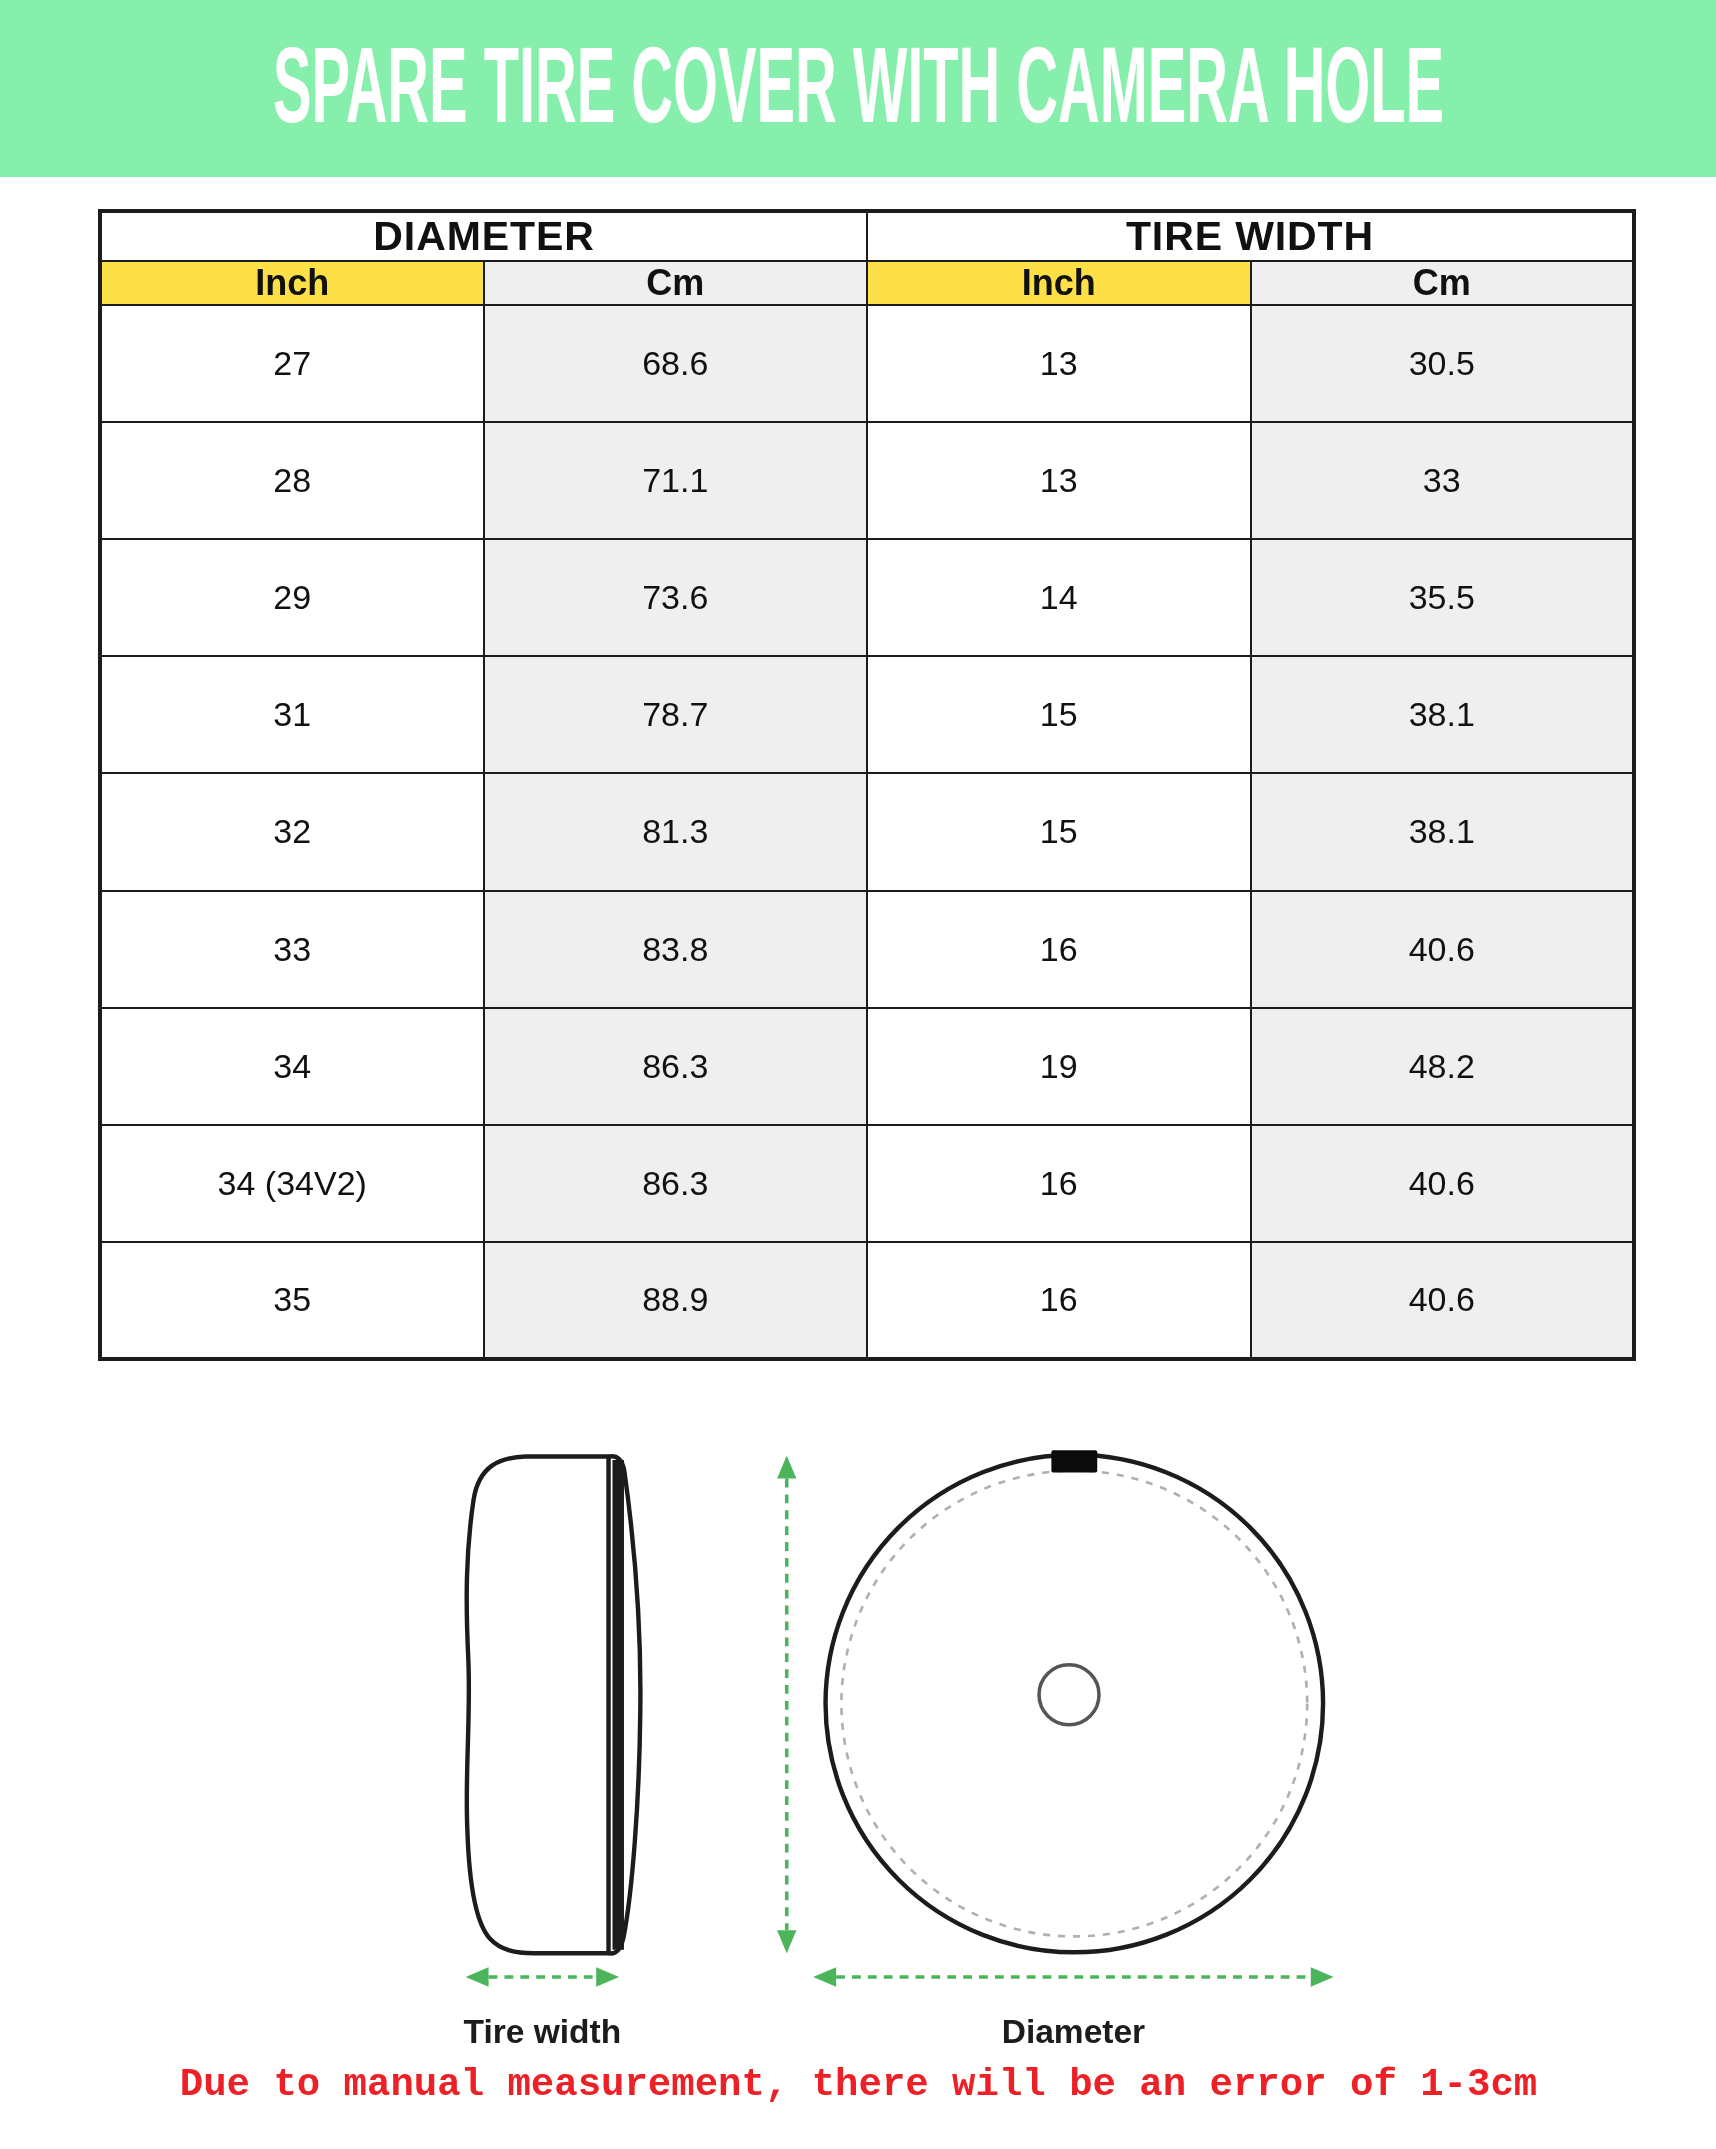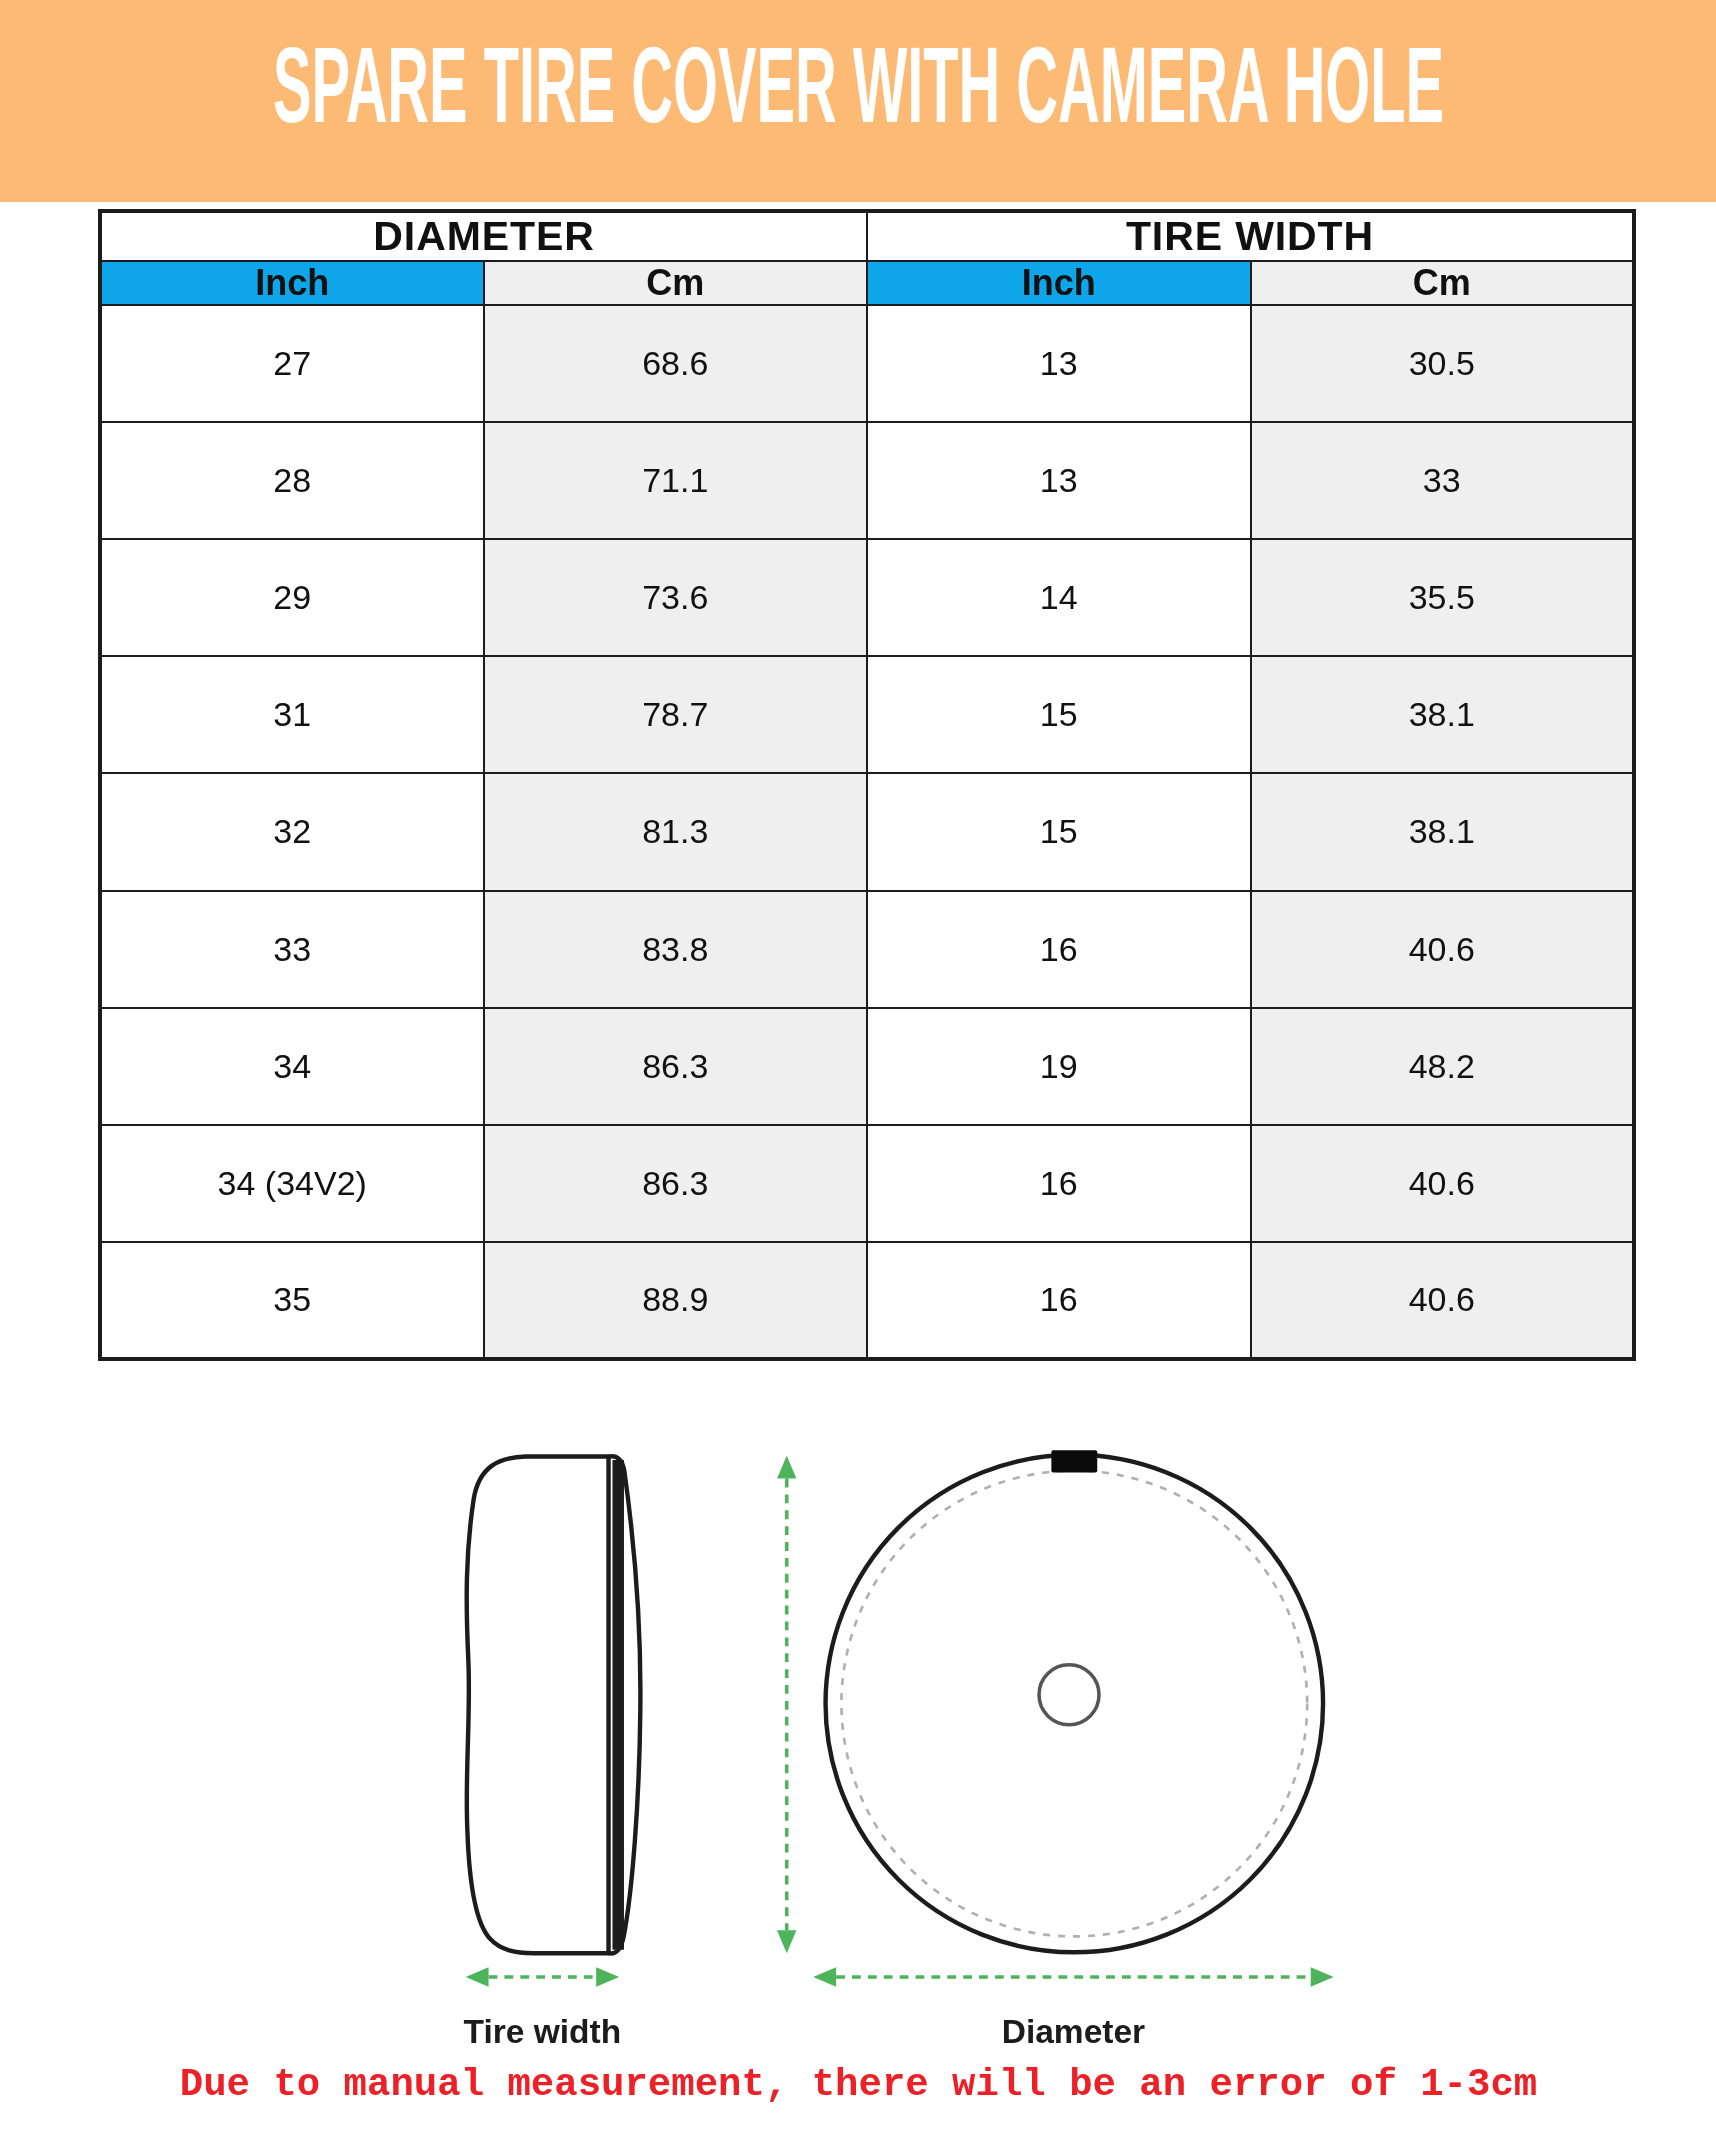--- a/index.html
+++ b/index.html
@@ -2,22 +2,22 @@
 <html style="font-size:14px"><head>
 <meta charset="utf-8">
 <style>
   html,body{margin:0;padding:0;}
   body{
     width:1717px;height:2149px;position:relative;background:#ffffff;
     font-family:"Liberation Sans", sans-serif;overflow:hidden;
   }
   
   .banner{
-    position:absolute;left:0;top:0;width:1717px;height:202px;
-    background:#fdba74;
+    position:absolute;left:0;top:0;width:1717px;height:177px;
+    background:#86efac;
   }
   .banner svg{display:block;}
   .banner text{
     font-family:"Liberation Sans", sans-serif;
     font-weight:bold;
     fill:#ffffff;
   }
   
   .table-wrap{
     position:absolute;left:98px;top:209px;width:1538px;height:1152px;
@@ -31,21 +31,21 @@
   table.size-table th, table.size-table td{
     border:2.6px solid #1c1c1c;
     padding:0;
     vertical-align:middle;
   }
   table.size-table tr{height:8.3333%;}
   tr.group-header-row th{
     font-size:41px;font-weight:bold;letter-spacing:0.9px;background:#ffffff;
   }
   tr.unit-header-row th{
-    font-size:36px;font-weight:bold;background:#0ea5e9;
+    font-size:36px;font-weight:bold;background:#fde047;
   }
   table.size-table td{
     font-size:34px;font-weight:normal;background:#ffffff;
   }
   .cm-col{background:#F0EFEF !important;margin-left:42px;}
   
   .diagram{
     position:absolute;left:388px;top:1429px;width:988px;height:632px;
   }
   .diagram .dim-label{

